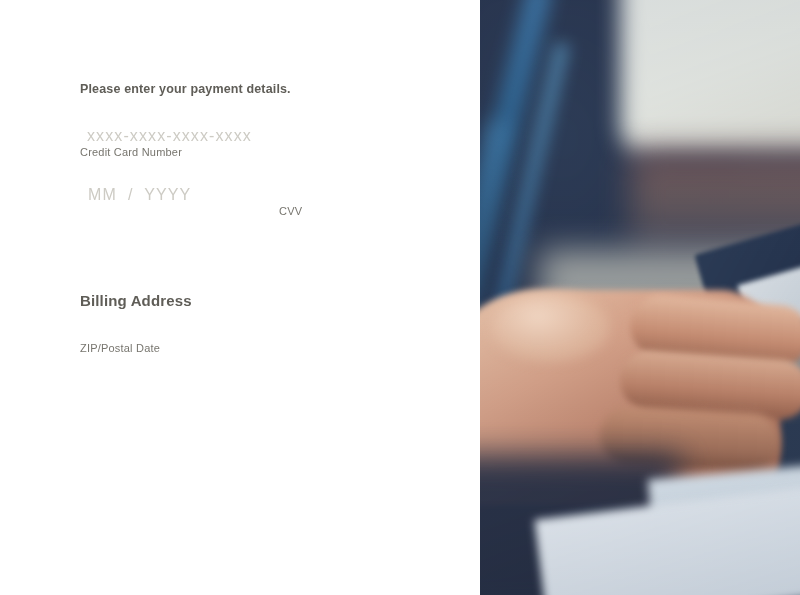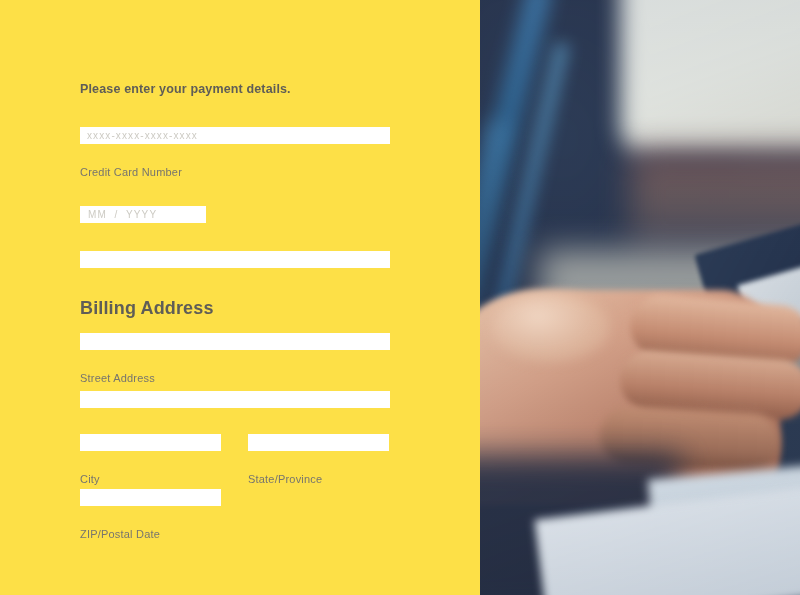--- a/index.html
+++ b/index.html
@@ -20,41 +20,41 @@
     width: 800px;
     height: 595px;
     display: flex;
   }
 
   
   .form-panel {
     position: relative;
     width: 480px;
     height: 595px;
-    background: #fde047;
+    background: #ffffff;
     flex: 0 0 480px;
   }
 
   .form-inner {
     position: absolute;
     left: 80px;
     top: 82px;
     width: 310px;
   }
 
   .form-heading {
     font-size: 12.5px;
     font-weight: bold;
     color: #5f5d57;
     letter-spacing: 0.15px;
     margin-bottom: 31px;
   }
 
   .section-heading {
-    font-size: 18px;
+    font-size: 15px;
     font-weight: bold;
     color: #5f5d57;
     letter-spacing: 0.15px;
     margin-top: 30px;
     margin-bottom: 14px;
   }
 
   .field-group { margin-bottom: 14px; }
 
   .field-row {
@@ -63,41 +63,41 @@
   }
 
   .txt-input {
     display: block;
     height: 17px;
     width: 310px;
     background: #ffffff;
     border: none;
     outline: none;
     font-family: "Liberation Sans", sans-serif;
-    font-size: 10px;
+    font-size: 16px;
     color: #6c6a63;
     padding: 0 7px;
     letter-spacing: 0.4px;
   }
 
   .txt-input::placeholder {
     color: #cdcbc4;
     opacity: 1;
     letter-spacing: 1.1px;
   }
 
   .txt-input.w-exp   { width: 126px; padding-left: 8px; }
   .txt-input.w-cvv   { width: 111px; }
   .txt-input.w-half  { width: 141px; }
 
   .field-label {
     display: block;
     font-size: 11px;
     color: #77756e;
-    margin-top: 22px;
+    margin-top: 2px;
     letter-spacing: 0.2px;
     white-space: nowrap;
   }
 
   .col-exp { width: 199px; flex: 0 0 199px; }
   .col-cvv { flex: 1 1 auto; }
   .col-city { width: 168px; flex: 0 0 168px; }
   .col-state { flex: 1 1 auto; }
 
   .stacked-input { margin-top: 7px; }
@@ -294,44 +294,33 @@
 
       <div class="field-group">
         <input class="txt-input" type="text" placeholder="xxxx-xxxx-xxxx-xxxx" style="">
         <span class="field-label">Credit Card Number</span>
       </div>
 
       <div class="field-row" style="margin-top:28px;">
         <div class="col-exp">
           <input class="txt-input w-exp" type="text" placeholder="MM  /  YYYY" style="">
         </div>
+        <div class="col-cvv">
+          <input class="txt-input w-cvv" type="text" placeholder="" style="">
+          <span class="field-label">CVV</span>
+        </div>
       </div>
 
       <div class="field-group" style="margin-top:28px;">
         <input class="txt-input" type="text" placeholder="" style="">
       </div>
 
       <div class="section-heading">Billing Address</div>
 
-      <div class="field-group" style="margin-bottom:0;">
-        <input class="txt-input" type="text" placeholder="" style="">
-        <span class="field-label">Street Address</span>
-        <input class="txt-input stacked-input" type="text" placeholder="" style="">
-      </div>
-
-      <div class="field-row" style="margin-top:26px; margin-bottom:0;">
-        <div class="col-city">
-          <input class="txt-input w-half" type="text" placeholder="" style="">
-          <span class="field-label">City</span>
-        </div>
-        <div class="col-state">
-          <input class="txt-input w-half" type="text" placeholder="" style="">
-          <span class="field-label">State/Province</span>
-        </div>
-      </div>
+
 
       <div class="field-group" style="margin-top:4px;">
         <input class="txt-input w-half" type="text" placeholder="" style="">
         <span class="field-label">ZIP/Postal Date</span>
       </div>
 
     </div>
   </div>
 
   <div class="photo-panel">

